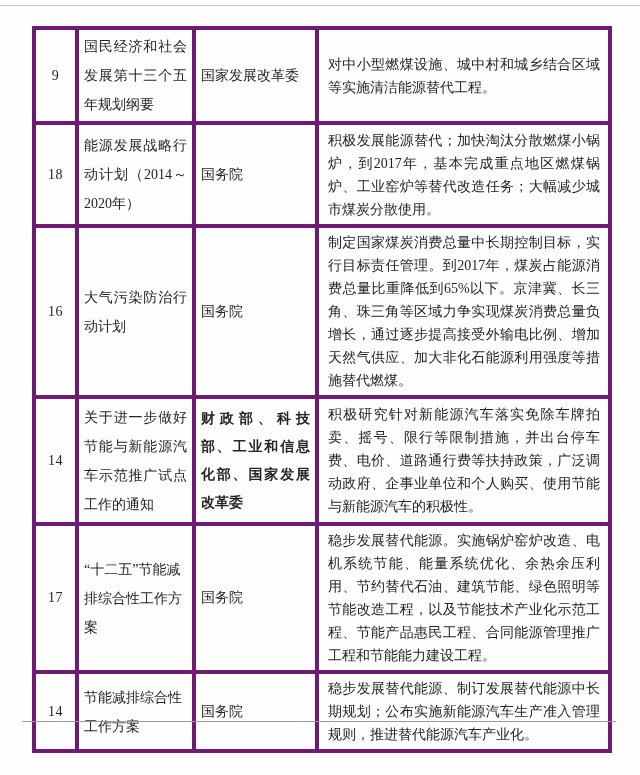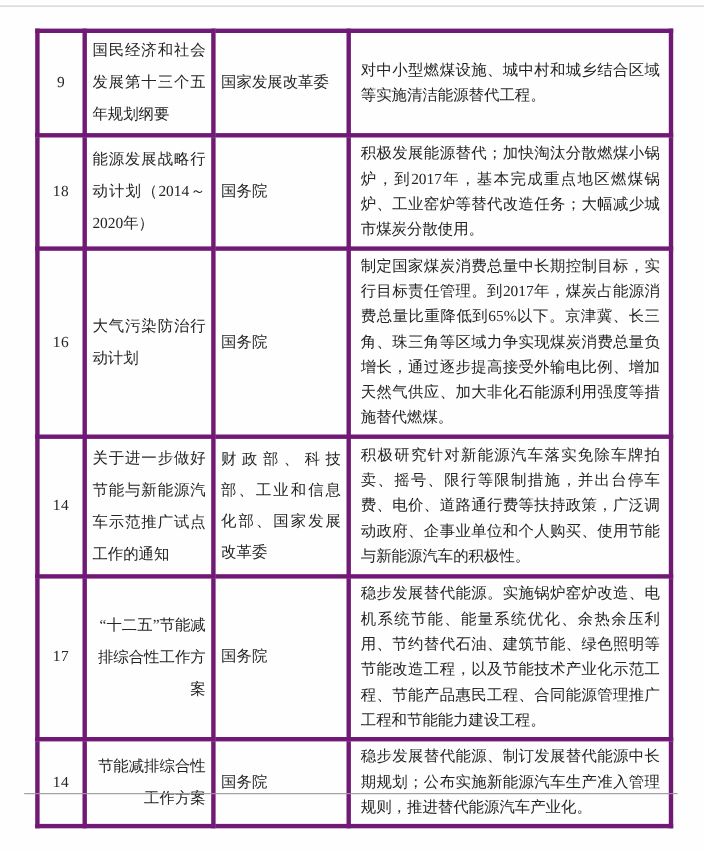--- a/index.html
+++ b/index.html
@@ -70,23 +70,23 @@
     padding: 3px 8px 3px 9px;
   }
   
   tr.r0 { height: 89px;  }
   tr.r1 { height: 103px; }
   tr.r2 { height: 145px; }
   tr.r3 { height: 127px; }
   tr.r4 { height: 147px; }
   tr.r5 { height: 78px;  }
   
-  tr.r4 td.c-policy, tr.r5 td.c-policy { text-align: right; }
+  tr.r4 td.c-policy, tr.r5 td.c-policy { text-align: left; }
   
-  tr.r3 td.c-issuer { text-align: justify; text-justify: inter-ideograph; }
+  tr.r3 td.c-issuer { text-align: justify; text-justify: inter-ideograph; font-weight: bold; }
 </style>
 </head>
 <body>
 
 <div class="page">
 
   <div class="top-rule"></div>
 
   <table class="policy-table">
     <colgroup>

